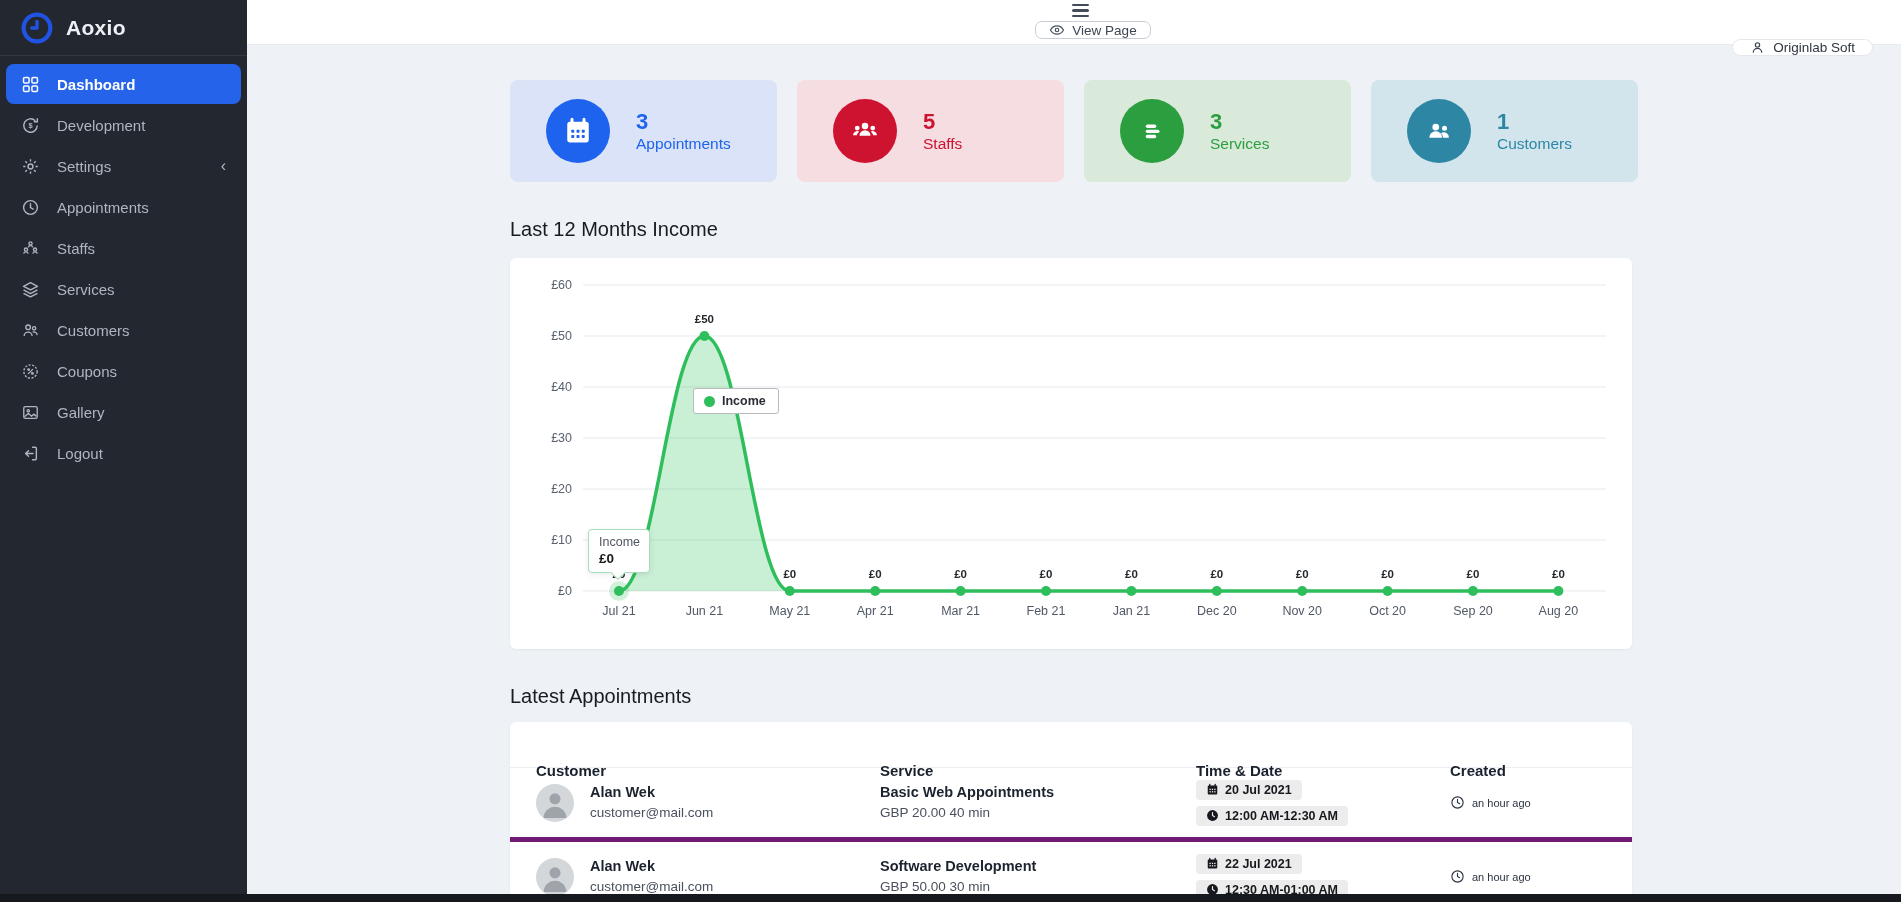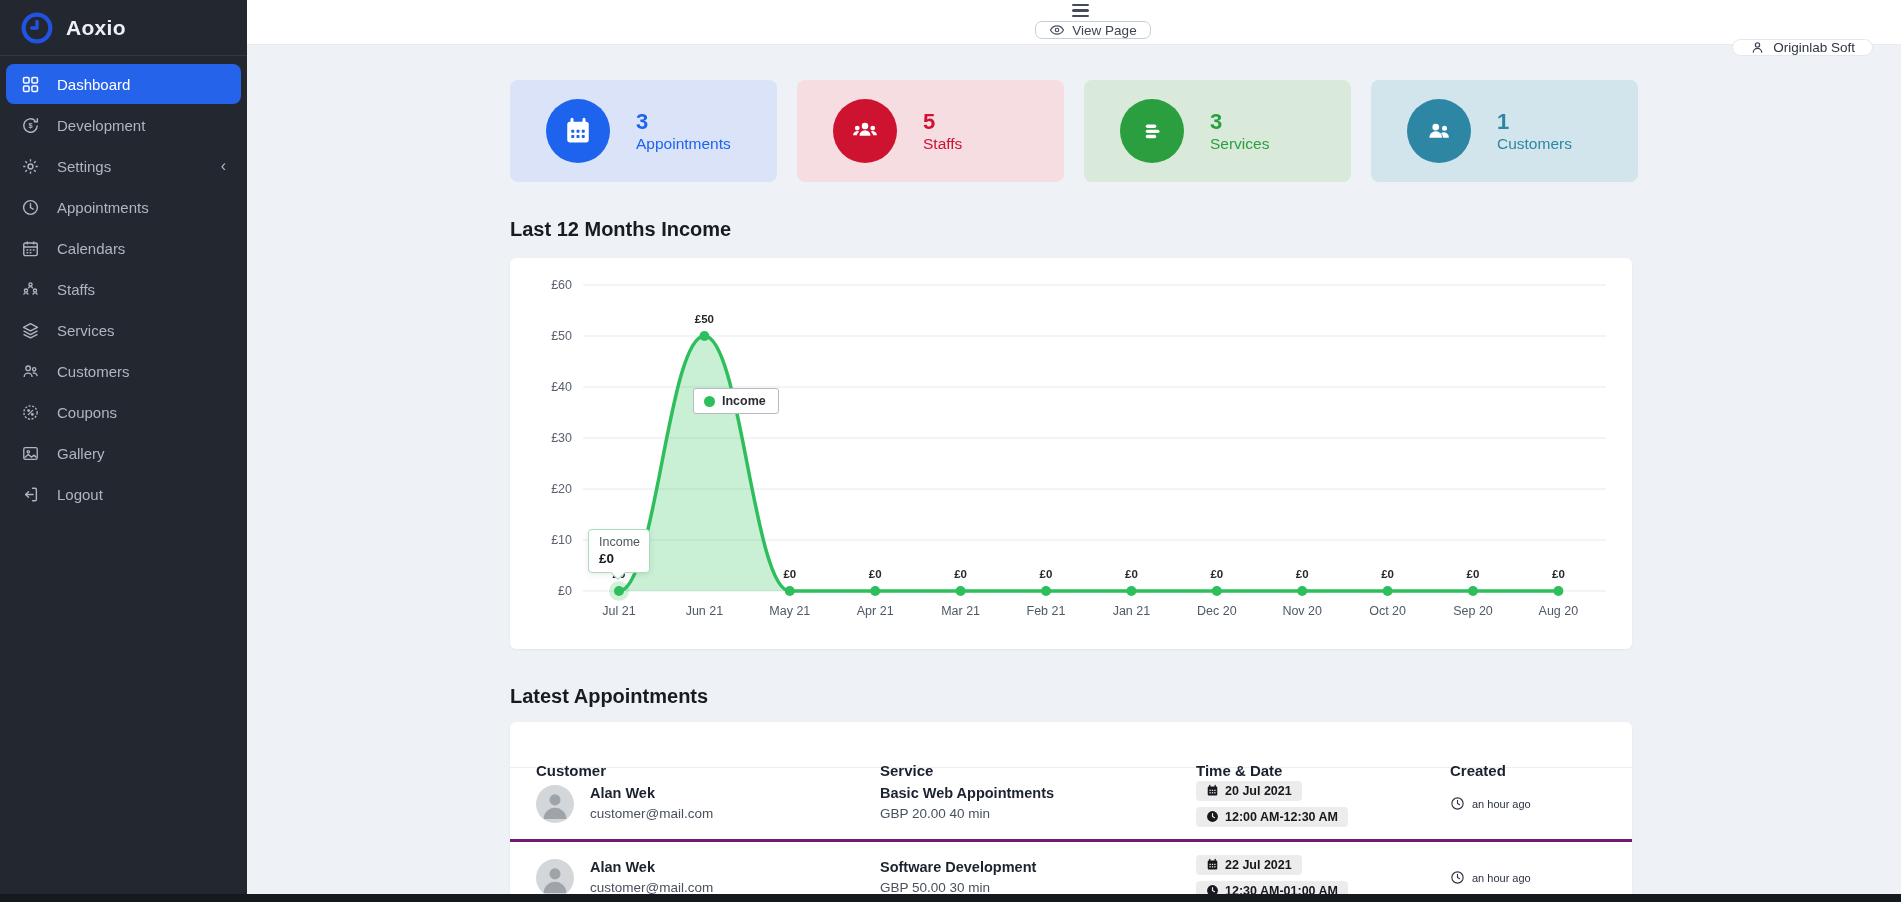--- a/index.html
+++ b/index.html
@@ -10,21 +10,21 @@
 
   
   .sidebar { position:absolute; left:0; top:0; width:247px; height:902px; background:#23272F; z-index:5; }
   .logo-row { display:flex; align-items:center; gap:12px; height:56px; padding:0 20px; border-bottom:1px solid rgba(255,255,255,0.08); }
   .logo-mark { width:34px; height:34px; flex:0 0 34px; }
   .brand { color:#EDF0F4; font-size:21px; font-weight:bold; letter-spacing:.3px; }
   .nav { padding:7px 0 0 0; }
   .nav-item { display:flex; align-items:center; gap:17px; height:40px; margin:1px 6px; padding:0 15px;
               border-radius:8px; color:#AEB6C2; font-size:15px; cursor:pointer; }
   .nav-item svg { width:19px; height:19px; flex:0 0 19px; }
-  .nav-item.active { background:#2563EB; color:#FFFFFF; }
+  .nav-item.active { background:#2563EB; color:#FFFFFF;font-weight:bold; }
   .nav-chevron { margin-left:auto; color:#AEB6C2; font-size:16px; line-height:1; }
 
   
   .topbar { position:absolute; left:247px; top:0; right:0; height:45px; background:#FFFFFF;
             border-bottom:1px solid #E9EBEF; display:flex; align-items:center; padding:0 28px 0 40px; z-index:4;flex-direction:column; }
   .hamburger { display:flex; flex-direction:column; gap:3px; cursor:pointer; padding:4px 2px; }
   .hamburger span { display:block; width:17px; height:2.4px; background:#454C59; border-radius:2px; }
   .btn-viewpage { display:flex; align-items:center; gap:7px; margin-left:26px; height:30px; padding:0 13px;
                   border:1px solid #C9CED6; border-radius:7px; background:#fff; color:#3E4553; font-size:13.5px; cursor:pointer; }
   .btn-viewpage svg { width:16px; height:16px; }
@@ -37,41 +37,41 @@
   .container { width:1128px; margin:0 auto; }
 
   .stats-row { display:flex; gap:20px; margin-top:35px; }
   .stat-card { flex:1; height:102px; border-radius:8px; display:flex; align-items:center; padding-left:36px; }
   .stat-circle { width:64px; height:64px; border-radius:50%; background:var(--accent); display:flex; align-items:center; justify-content:center; }
   .stat-circle svg { width:30px; height:30px; }
   .stat-text { margin-left:26px; color:var(--accent); }
   .stat-value { font-size:22px; font-weight:bold; line-height:1.15; }
   .stat-label { font-size:15.5px; }
 
-  .section-title { margin-top:36px; font-size:20px; font-weight:bold; color:#161B24; }
+  .section-title { margin-top:36px; font-size:20px; font-weight:normal; color:#161B24; }
 
   .chart-card { position:relative; margin-top:17px; width:1122px; height:391px; background:#fff; border-radius:6px;
                 box-shadow:0 1px 3px rgba(16,24,40,.05); }
   .chart-card svg.plot { position:absolute; left:0; top:0; }
   .chart-legend { position:absolute; left:183px; top:130px; display:flex; align-items:center; gap:7px;
                   background:#fff; border:1px solid #B7BABF; border-radius:3px; padding:5px 12px 5px 10px; cursor:pointer; }
   .legend-dot { width:11px; height:11px; border-radius:50%; background:#2FBE5C; }
   .legend-label { font-size:12.5px; font-weight:bold; color:#2A2E34; }
   .chart-tooltip { position:absolute; left:78px; top:271px; width:62px; background:#fff; border:1px solid #A9DDBC;
                    border-radius:4px; padding:5px 10px 6px 10px; box-shadow:0 2px 6px rgba(0,0,0,.08); z-index:3; }
   .chart-tooltip::after { content:""; position:absolute; left:24px; bottom:-5.6px; width:9px; height:9px; background:#fff;
                    border-right:1px solid #A9DDBC; border-bottom:1px solid #A9DDBC; transform:rotate(45deg); }
   .tooltip-title { font-size:12.5px; color:#4F5560; }
   .tooltip-value { font-size:13.5px; font-weight:bold; color:#14171C; margin-top:2px; }
 
   .table-card { margin-top:14px; width:1122px; background:#fff; border-radius:6px 6px 0 0; box-shadow:0 1px 3px rgba(16,24,40,.05); }
   .t-grid { display:grid; grid-template-columns:344px 316px 254px 1fr; align-items:center; padding:0 20px 0 26px; }
   .t-head { height:46px; border-bottom:1px solid #ECEEF2; }
   .t-head > div { font-size:15px; font-weight:bold; color:#1A212E;margin-top:40px; }
-  .t-row { height:74px; border-bottom:3px solid #701a75; }
+  .t-row { height:74px; border-bottom:5px solid #701a75; }
   .cell-customer { display:flex; align-items:center; gap:16px; }
   .avatar { width:38px; height:38px; border-radius:50%; background:#D4D7DA; overflow:hidden; flex:0 0 38px; }
   .cust-name, .svc-name { font-size:14.5px; font-weight:bold; color:#1C232F; line-height:1.5; }
   .cust-email, .svc-meta { font-size:13.5px; color:#49515E; line-height:1.5; }
   .badge { display:inline-flex; align-items:center; gap:6px; background:#ECECEC; border-radius:4px; padding:3px 10px;
            font-size:12.5px; font-weight:bold; color:#16181D; width:max-content; }
   .badge svg { width:13px; height:13px; }
   .cell-timedate { display:flex; flex-direction:column; gap:6px; align-items:flex-start; }
   .cell-created { display:flex; align-items:center; gap:7px; font-size:11px; color:#2B3340; }
   .cell-created svg { width:15px; height:15px; }
@@ -118,28 +118,20 @@
           </svg>
         <span>Settings</span>
         <span class="nav-chevron">‹</span>
       </div>
       <div class="nav-item">
         <svg viewBox="0 0 24 24" fill="none" stroke="currentColor" stroke-width="1.8">
             <circle cx="12" cy="12" r="8.7"></circle>
             <path d="M12 7.2V12l3.4 2" stroke-linecap="round"></path>
           </svg>
         <span>Appointments</span>
-      </div>
-      <div class="nav-item">
-        <svg viewBox="0 0 24 24" fill="none" stroke="currentColor" stroke-width="1.8">
-            <rect x="3.5" y="5" width="17" height="16" rx="2"></rect>
-            <path d="M8 3v4M16 3v4M3.5 10.2h17"></path>
-            <path d="M7.6 14h.9M11.6 14h.9M15.6 14h.9M7.6 17.3h.9M11.6 17.3h.9" stroke-linecap="round"></path>
-          </svg>
-        <span>Calendars</span>
       </div>
       <div class="nav-item">
         <svg viewBox="0 0 24 24" fill="none" stroke="currentColor" stroke-width="1.7">
             <circle cx="12" cy="5.6" r="2"></circle>
             <path d="M9.2 10.6a2.9 2.9 0 0 1 5.6 0"></path>
             <circle cx="6.3" cy="13.4" r="2"></circle>
             <path d="M3.4 18.6a2.9 2.9 0 0 1 5.7 0"></path>
             <circle cx="17.7" cy="13.4" r="2"></circle>
             <path d="M14.9 18.6a2.9 2.9 0 0 1 5.7 0"></path>
           </svg>

